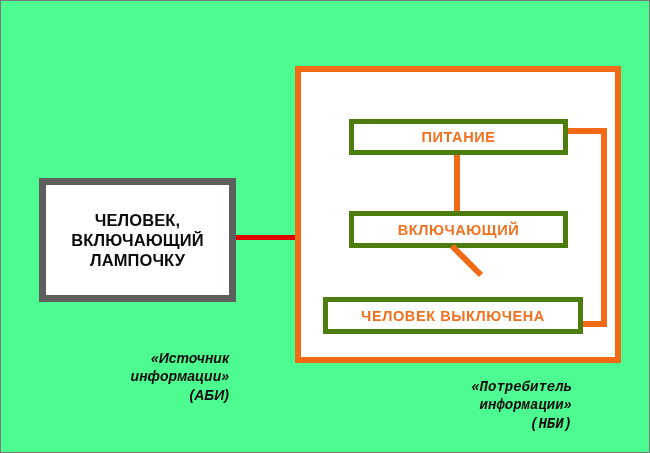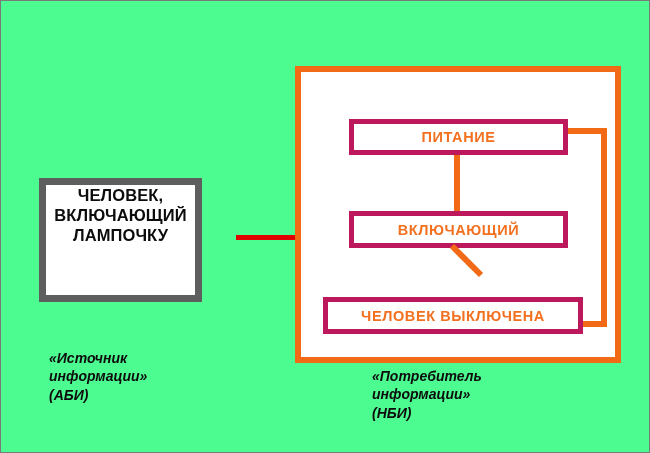--- a/index.html
+++ b/index.html
@@ -17,27 +17,27 @@
     border: 1px solid #7a7a7a;
     overflow: hidden;
     font-family: "Liberation Sans", sans-serif;
   }
 
   
   .source-box {
     position: absolute;
     left: 38px;
     top: 177px;
-    width: 163px;
+    width: 197px;
     height: 124px;
     background: #ffffff;
     border: 7px solid #5e5e5e;
     box-sizing: border-box;
     display: flex;
-    align-items: flex-start;
+    align-items: center;
     justify-content: center;
   }
   .source-label {
     font-size: 16.5px;
     font-weight: bold;
     color: #0c0c0c;
     text-align: center;
     line-height: 1.22;
     letter-spacing: 0.1px;
     white-space: pre-line;
@@ -61,21 +61,21 @@
     height: 297px;
     background: #ffffff;
     border: 6px solid #f26a16;
     box-sizing: border-box;
   }
 
   
   .obox {
     position: absolute;
     background: #ffffff;
-    border: 5px solid #be185d;
+    border: 5px solid #4d7c0f;
     box-sizing: border-box;
     display: flex;
     align-items: center;
     justify-content: center;
   }
   .obox .otext {
     font-size: 14.5px;
     font-weight: bold;
     color: #f2701e;
     letter-spacing: 0.6px;
@@ -103,26 +103,26 @@
   
   .blade { position: absolute; left: 444px; top: 240px; width: 46px; height: 40px; }
 
   
   .caption {
     position: absolute;
     font-size: 14px;
     font-weight: bold;
     font-style: italic;
     color: #0c0c0c;
-    text-align: left;
+    text-align: right;
     line-height: 1.32;
     white-space: pre-line;
   }
   #caption-source   { left: 48px; top: 348px; width: 180px; }
-  #caption-consumer { left: 371px; top: 366px; width: 200px; }
+  #caption-consumer { left: 371px; top: 377px; width: 200px; font-family: Liberation Mono, monospace; }
 </style>
 </head>
 <body>
 
 <div id="canvas">
 
   <div class="source-box">
     <div class="source-label">ЧЕЛОВЕК,
 ВКЛЮЧАЮЩИЙ
 ЛАМПОЧКУ</div>

